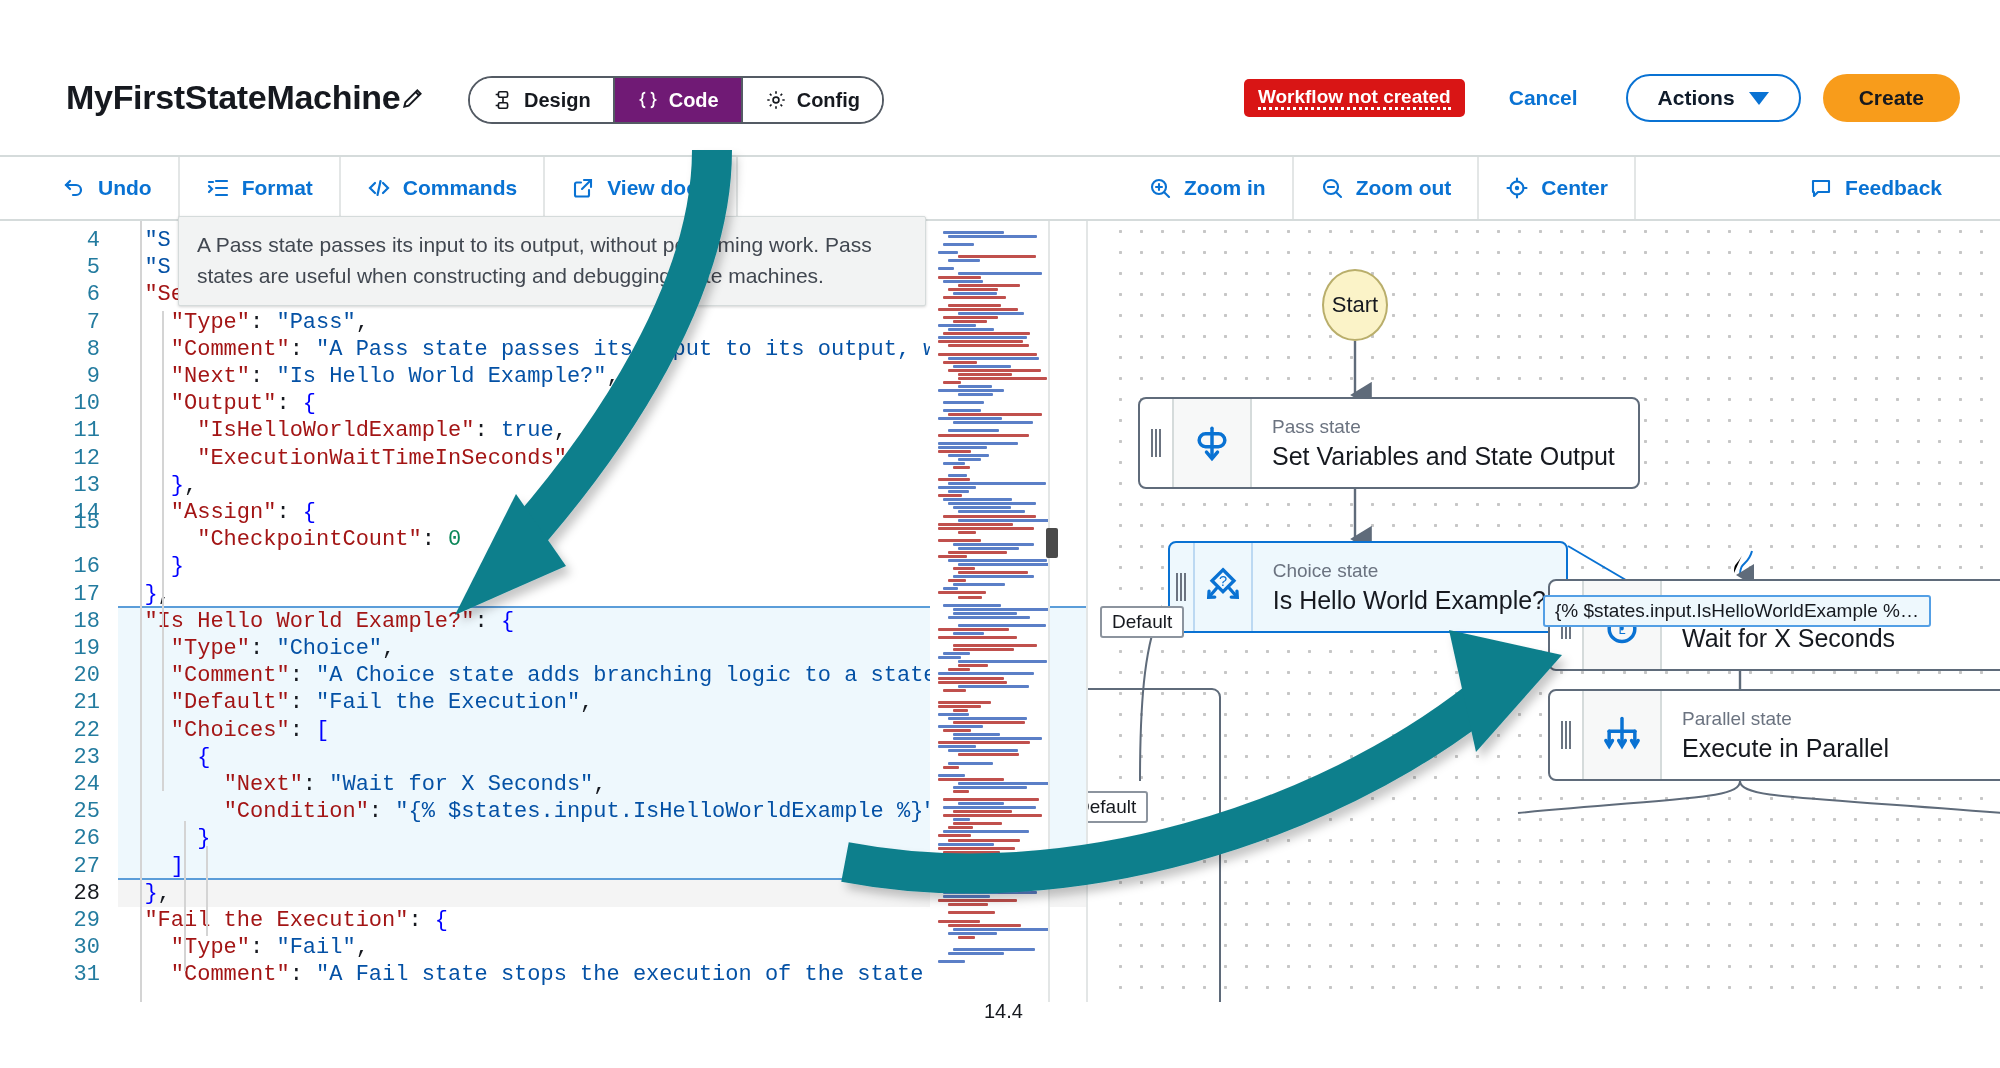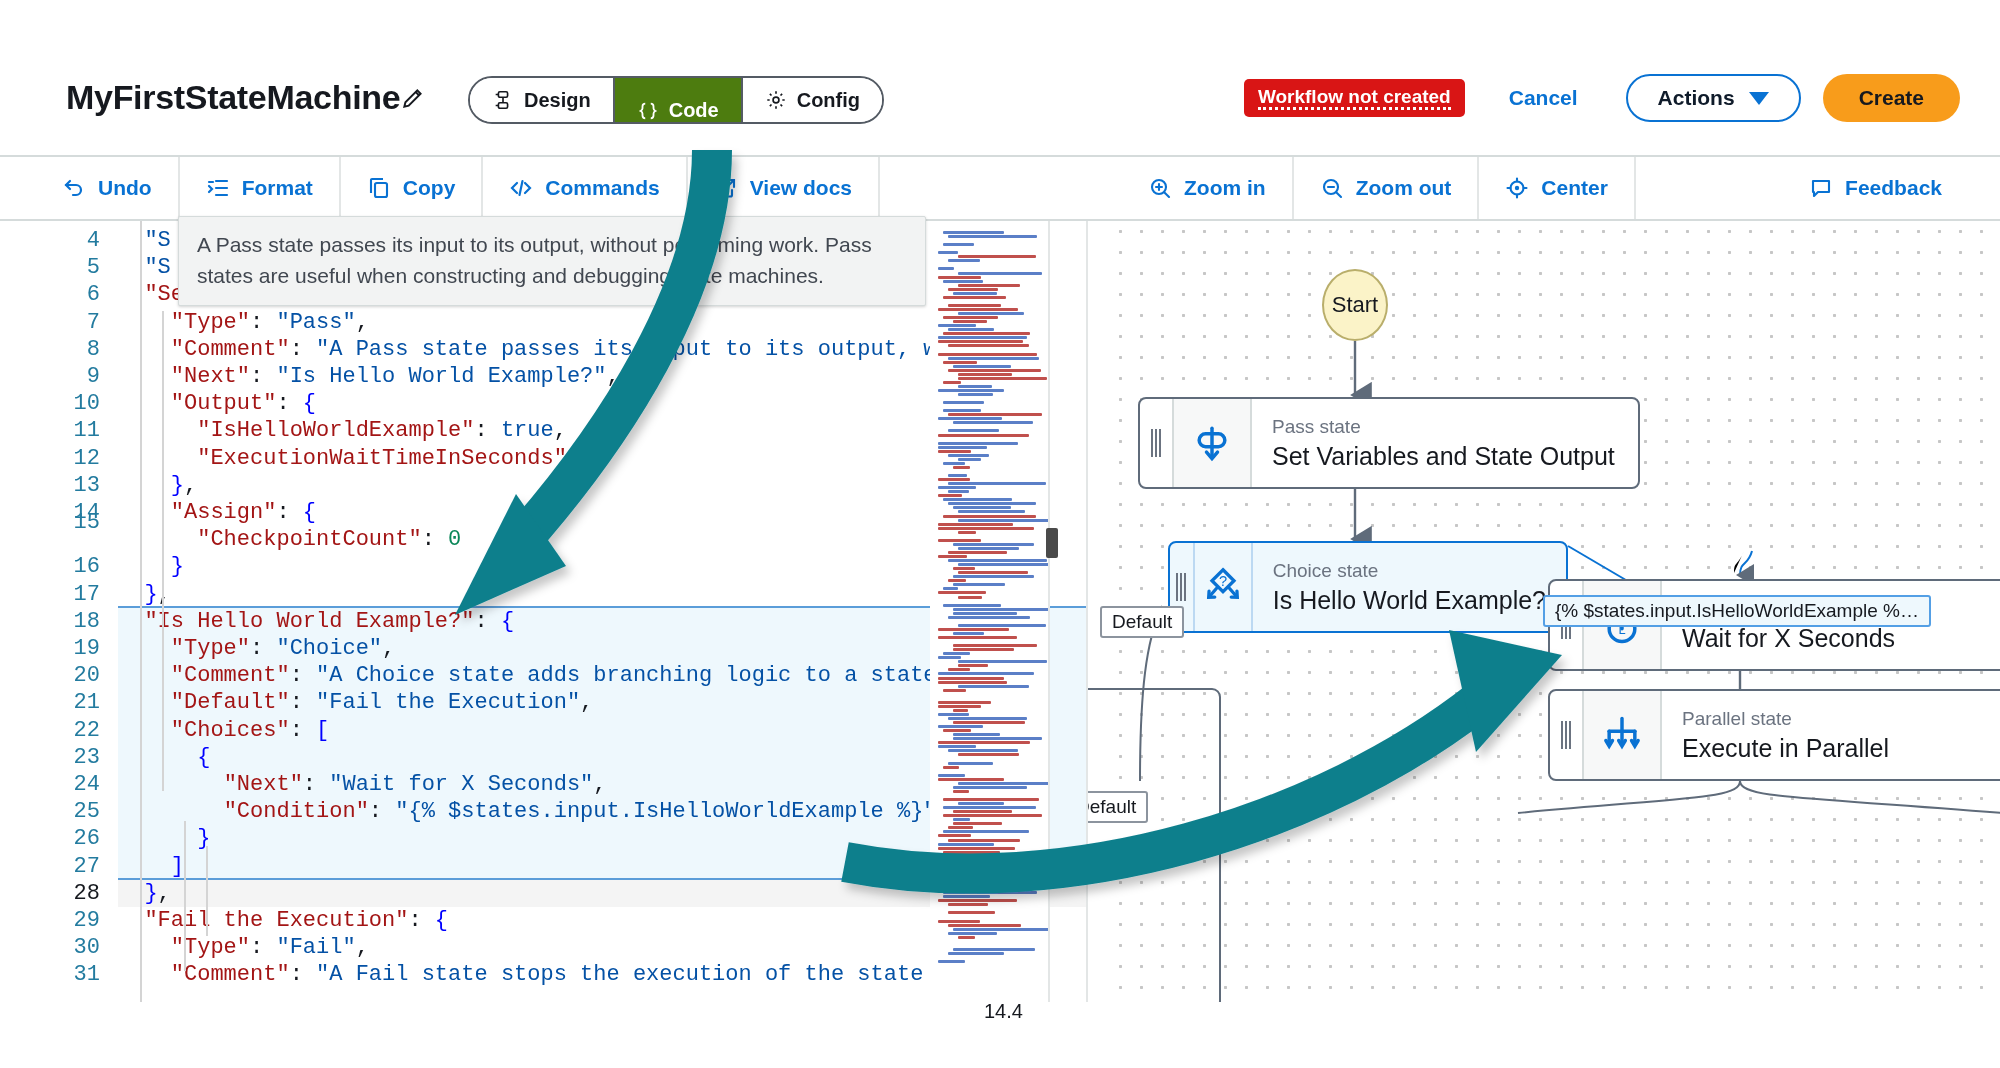--- a/index.html
+++ b/index.html
@@ -33,21 +33,21 @@
     border: 2px solid #545b64; border-radius: 26px; overflow: hidden;
     background: #ffffff;
   }
   .seg-btn {
     display: flex; align-items: center; gap: 10px;
     padding: 0 22px; font-size: 20px; font-weight: bold; color: #16191f;
     background: #ffffff; border: none; cursor: pointer;
     border-right: 2px solid #545b64; white-space: nowrap;
   }
   .seg-btn:last-child { border-right: none; }
-  .seg-btn.active { background: #4d7c0f; color: #ffffff; align-items: flex-end; }
+  .seg-btn.active { background: #701a75; color: #ffffff; }
   .seg-btn svg { display: block; }
 
   
   .hdr-right {
     position: absolute; right: 40px; top: 74px;
     display: flex; align-items: center; gap: 0px;
   }
   .warn-badge {
     background: #d91515; color: #ffffff; font-size: 19px; font-weight: bold;
     padding: 7px 14px 9px 14px; border-radius: 5px; white-space: nowrap;
@@ -301,29 +301,20 @@
         <span>
           <svg width="24" height="24" viewBox="0 0 24 24" fill="none" stroke="currentColor" stroke-width="2.2" stroke-linecap="round">
             <path d="M3 6h4"></path>
               <path d="M10 5h11"></path>
               <path d="M10 12h11"></path>
               <path d="M10 19h11"></path>
               <polyline points="3,10 6,13 3,16"></polyline>
           </svg>
         </span>
         <span>Format</span>
-      </button>
-      <button class="tb-btn">
-        <span>
-          <svg width="24" height="24" viewBox="0 0 24 24" fill="none" stroke="currentColor" stroke-width="2.1">
-            <rect x="8" y="7" width="12" height="14" rx="1.8"></rect>
-              <path d="M4 17V4a1 1 0 0 1 1-1h11"></path>
-          </svg>
-        </span>
-        <span>Copy</span>
       </button>
       <button class="tb-btn">
         <span>
           <svg width="24" height="24" viewBox="0 0 24 24" fill="none" stroke="currentColor" stroke-width="2.2" stroke-linecap="round">
             <polyline points="8,7 3,12 8,17"></polyline>
               <polyline points="16,7 21,12 16,17"></polyline>
               <path d="M13.5 5l-3 14"></path>
           </svg>
         </span>
         <span>Commands</span>

